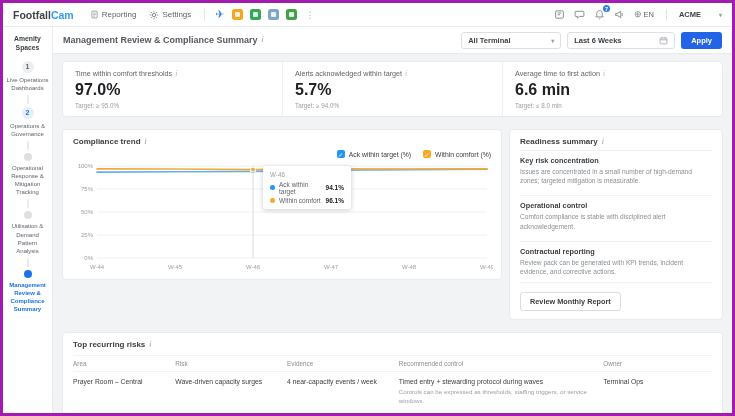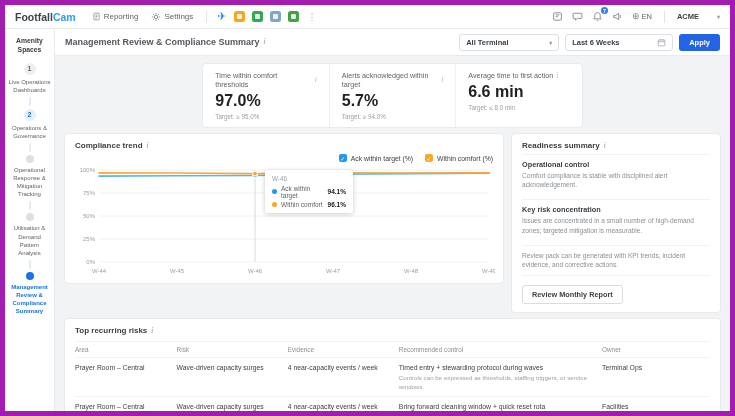--- a/index.html
+++ b/index.html
@@ -1,18 +1,18 @@
 <!DOCTYPE html>
 <html><head>
 <meta charset="utf-8">
 <style>
   * { box-sizing: border-box; margin: 0; padding: 0; }
   html,body { width:735px; height:416px; }
   body { font-family:"Liberation Sans", sans-serif; background:#fff; }
-  .frame { width:735px; height:416px; border:5px solid #a21caf; display:flex; flex-direction:column; overflow:hidden; background:#f2f3f5; }
+  .frame { width:735px; height:416px; border:3px solid #a21caf; display:flex; flex-direction:column; overflow:hidden; background:#f2f3f5; }
 
   
   .topbar { height:24px; background:#fff; border-bottom:1px solid #e8eaec; display:flex; align-items:center; padding:0 10px; gap:7px; flex:0 0 auto; }
   .logo { font-size:10.5px; font-weight:bold; margin-right:6px; white-space:nowrap; }
   .logo .p1 { color:#3d4348; } .logo .p2 { color:#2f9bf4; }
   .nav-item { display:flex; align-items:center; gap:3px; font-size:8px; color:#5f6368; padding:0 3px; cursor:pointer; }
   .vdiv { width:1px; height:12px; background:#e2e5e8; margin:0 3px; }
   .plane { color:#2b7de9; font-size:11px; line-height:1; }
   .app-sq { width:11px; height:11px; border-radius:2.5px; display:flex; align-items:center; justify-content:center; }
   .app-sq .inner { width:5px; height:5px; background:rgba(255,255,255,.85); border-radius:1px; }
@@ -42,21 +42,21 @@
   .main { flex:1; display:flex; flex-direction:column; min-width:0; }
   .page-head { height:27px; background:#fff; border-bottom:1px solid #e8eaec; display:flex; align-items:center; padding:0 10px; flex:0 0 auto; }
   .page-title { font-size:9px; font-weight:600; color:#55595e; display:flex; align-items:center; gap:4px; }
   .info { font-size:7.5px; color:#b2b6ba; font-style:italic; font-family:"Liberation Serif", serif; line-height:1; }
   .filters { margin-left:auto; display:flex; align-items:center; gap:6px; }
   .selbox { display:flex; align-items:center; justify-content:space-between; gap:6px; border:1px solid #dcdfe3; border-radius:3px; background:#fff; font-size:7.5px; color:#3c4043; padding:3px 6px; cursor:pointer;font-weight:bold; }
   .selbox.terminal { width:100px; }
   .selbox.daterange { width:108px; }
   .btn-apply { background:#2264e5; color:#fff; font-size:7.5px; border:none; border-radius:3px; padding:4px 10px; font-weight:600; cursor:pointer; }
 
-  .content { flex:1; padding:7px 9px; display:flex; flex-direction:column; gap:5px; overflow:hidden;align-items:center; }
+  .content { flex:1; padding:7px 9px; display:flex; flex-direction:column; gap:12px; overflow:hidden; }
   .card { background:#fff; border:1px solid #e8eaec; border-radius:4px; }
 
   
   .kpi-row { display:flex; flex:0 0 auto; }
   .kpi { flex:1; padding:7px 12px; }
   .kpi + .kpi { border-left:1px solid #eef0f2; }
   .kpi-label { font-size:7.2px; color:#5f6368; display:flex; gap:3px; align-items:center; }
   .kpi-value { font-size:16px; font-weight:bold; color:#202124; margin-top:3px; }
   .kpi-target { font-size:6.3px; color:#9aa0a6; margin-top:3px; }
 
@@ -308,28 +308,29 @@
               </div>
             </div>
           </div>
 
           <div class="card readiness">
             <div class="card-title">
               <span>Readiness summary</span>
               <span class="info">i</span>
             </div>
             <div class="rd-item">
+              <div class="rd-h">Key risk concentration</div>
+              <div class="rd-t">Issues are concentrated in a small number of high-demand zones; targeted mitigation is measurable.</div>
+            </div>
+            <div class="rd-item">
               <div class="rd-h">Operational control</div>
               <div class="rd-t">Comfort compliance is stable with disciplined alert acknowledgement.</div>
             </div>
             <div class="rd-item">
-              <div class="rd-h">Key risk concentration</div>
-              <div class="rd-t">Issues are concentrated in a small number of high-demand zones; targeted mitigation is measurable.</div>
-            </div>
-            <div class="rd-item">
+              <div class="rd-h">Contractual reporting</div>
               <div class="rd-t">Review pack can be generated with KPI trends, incident evidence, and corrective actions.</div>
             </div>
             <div class="rd-btn-row">
               <button class="btn-outline">Review Monthly Report</button>
             </div>
           </div>
         </div>
 
         <div class="card risks">
           <div class="card-title">

